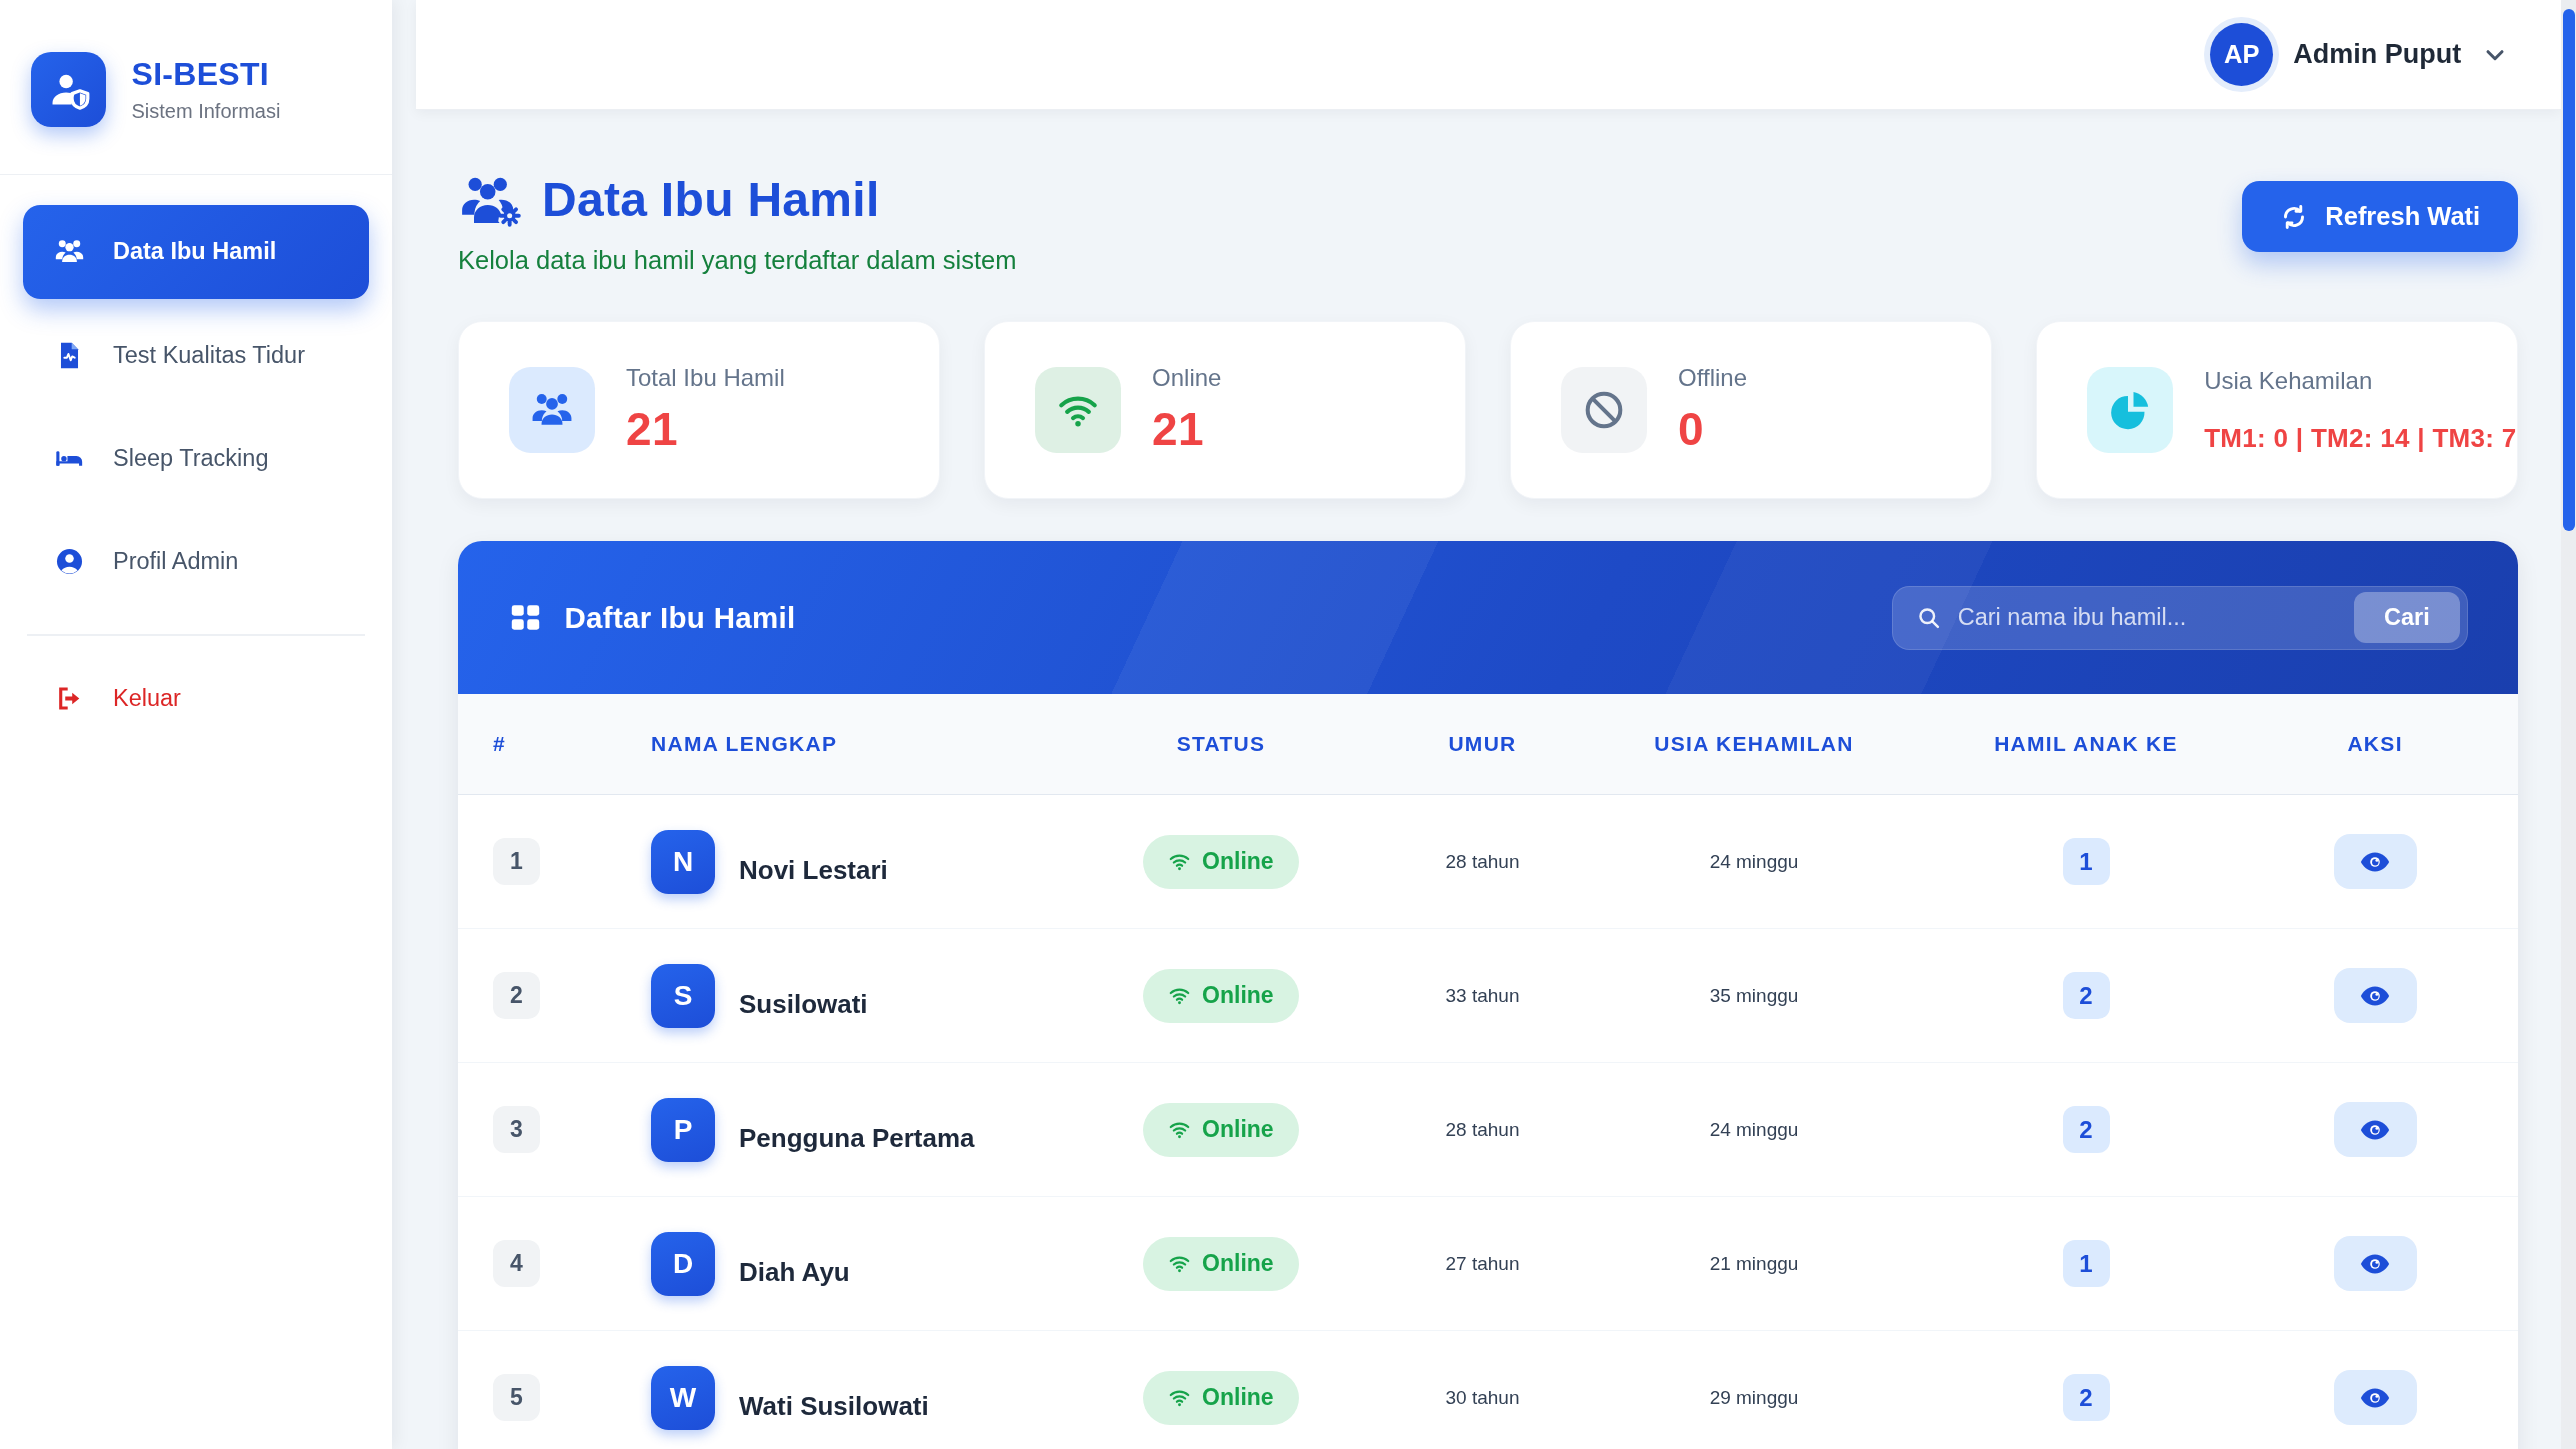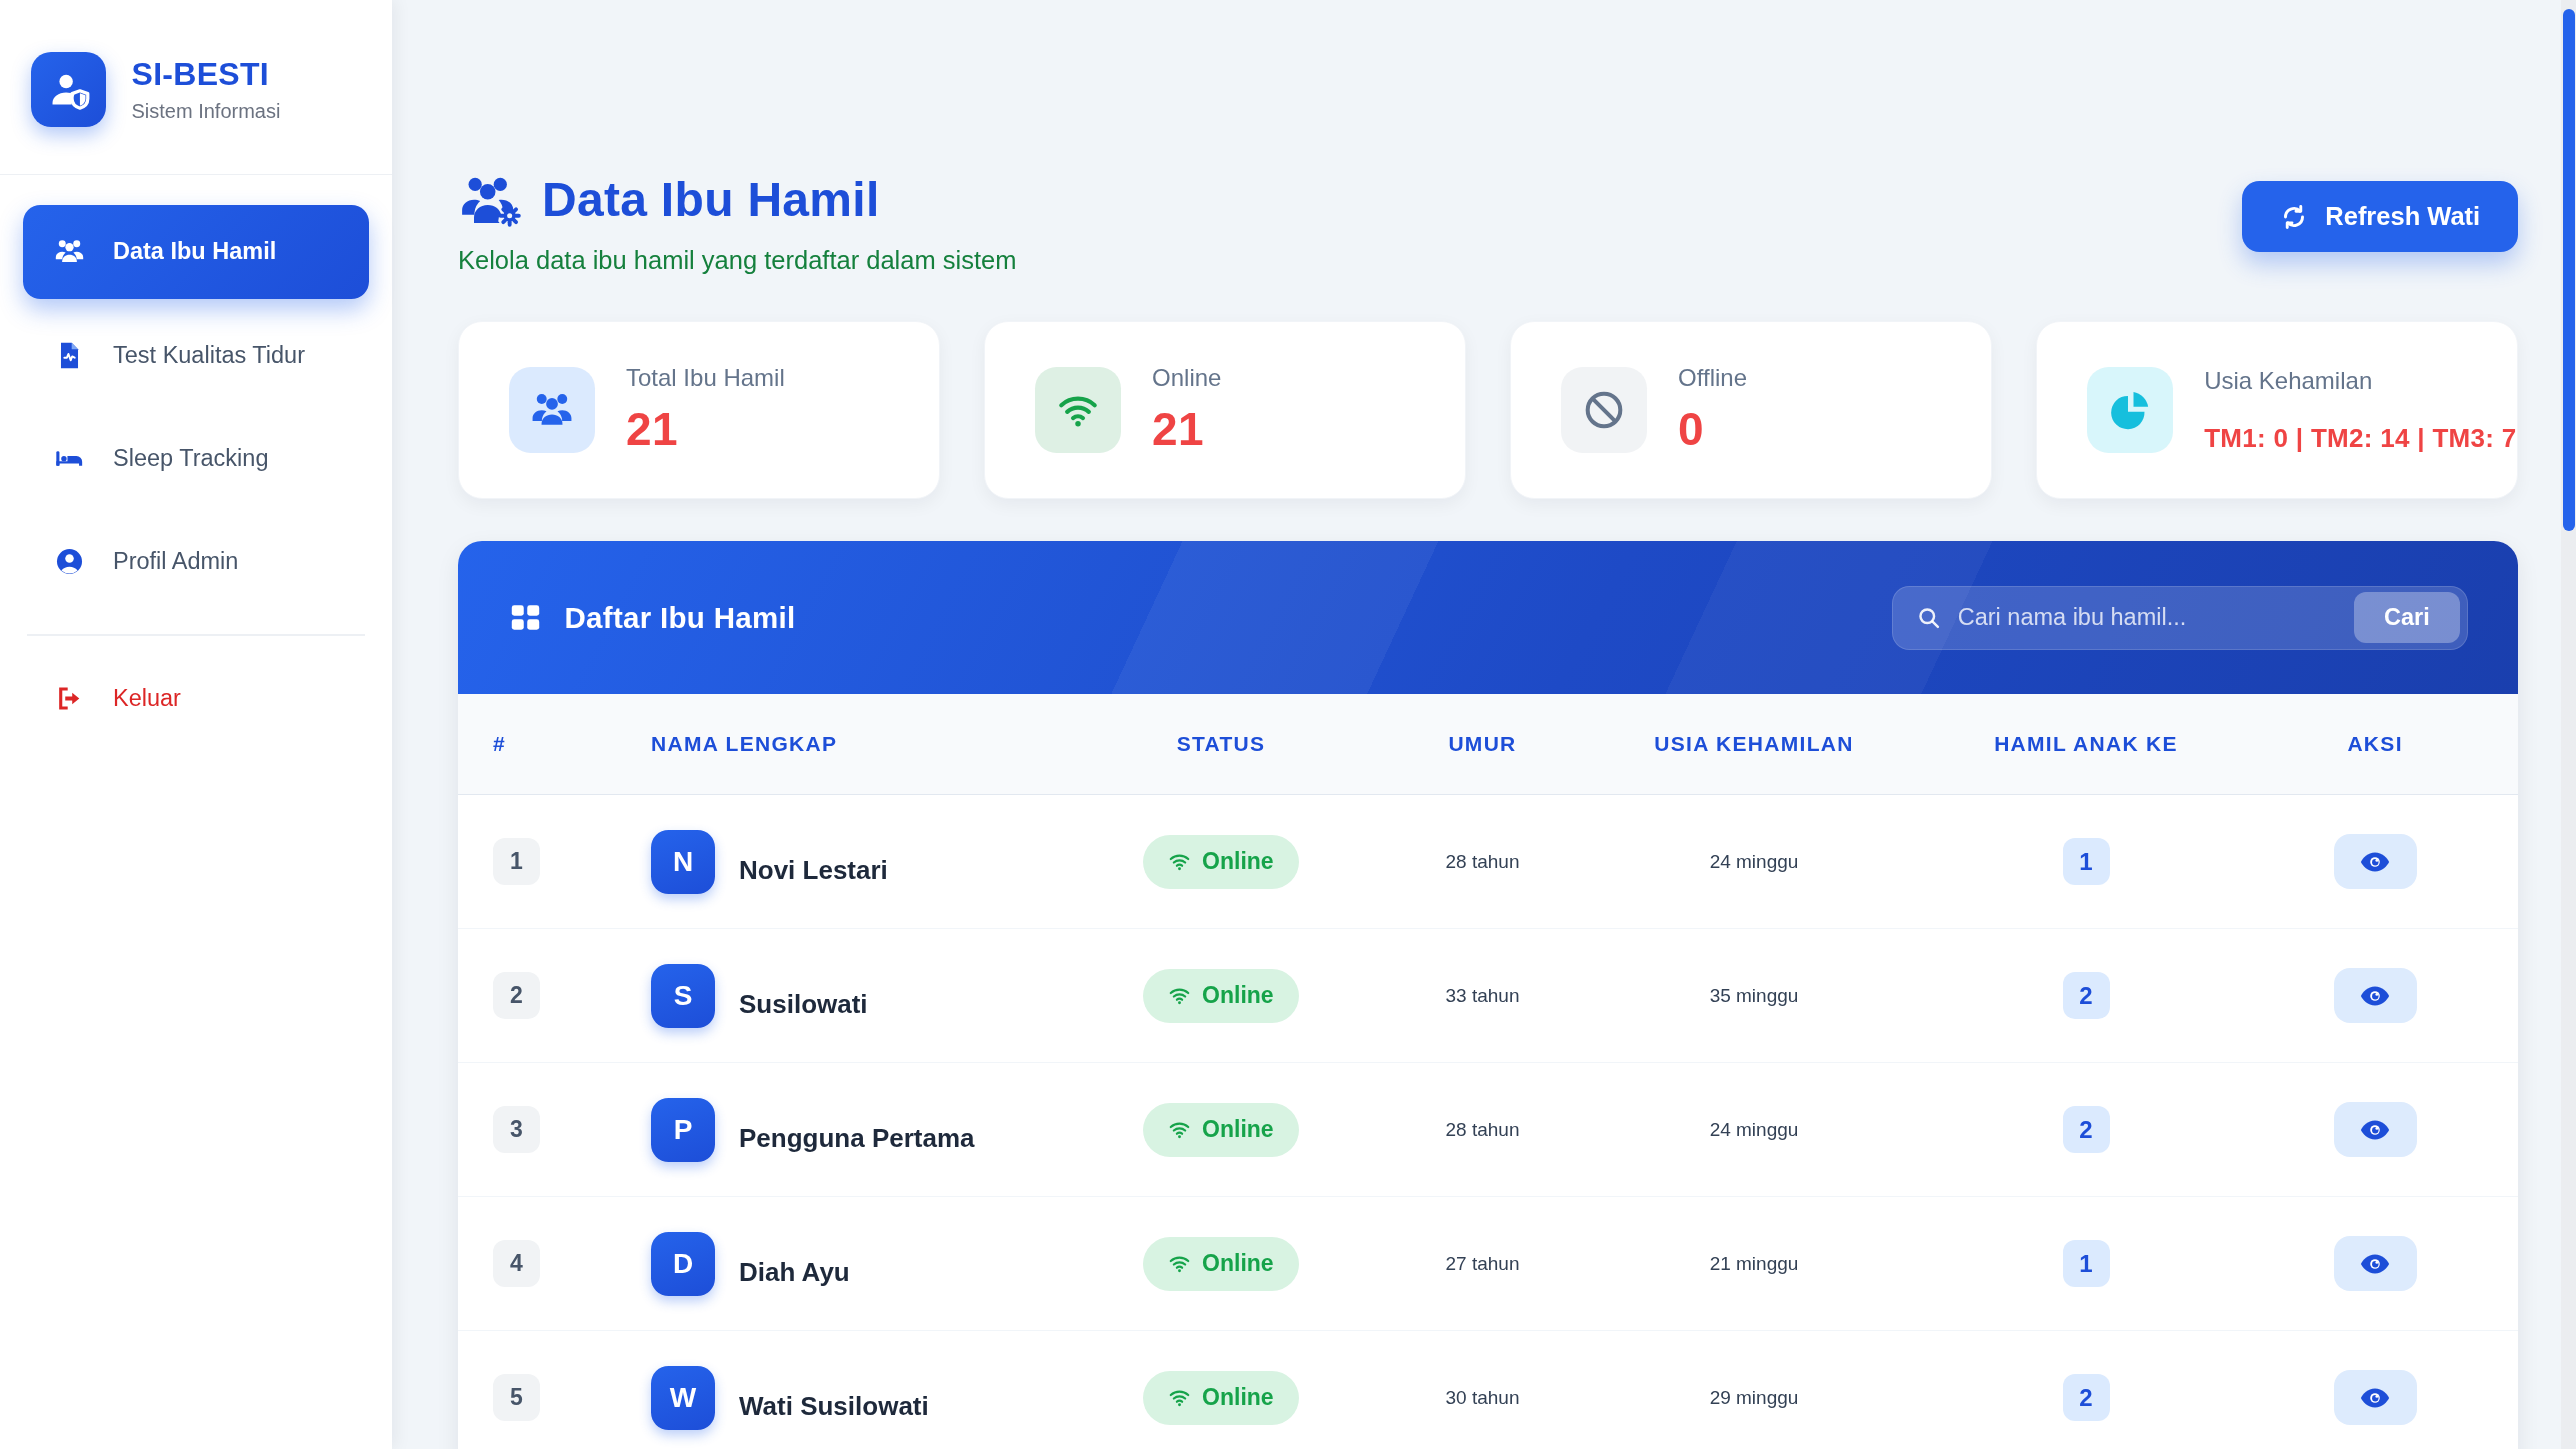--- a/index.html
+++ b/index.html
@@ -205,20 +205,31 @@
       <span class="nav-icon">
           <svg viewBox="0 0 24 24" fill="currentColor">
             <path d="M4 3.4h6.6v2.4H6.4v12.4h4.2v2.4H4z"></path>
             <path d="M14.1 7.5l5.5 4.5-5.5 4.5v-2.9H8.7v-3.2h5.4z"></path>
           </svg>
         </span>
       <span>Keluar</span>
     </div>
   </aside>
 
+  <header class="topbar">
+    <div class="user-menu">
+      <span class="avatar">AP</span>
+      <span class="user-name">Admin Puput</span>
+      <span class="chev">
+        <svg viewBox="0 0 24 24" fill="none" stroke="currentColor" stroke-width="2.6" stroke-linecap="round" stroke-linejoin="round">
+            <path d="M6 9.2l6 6 6-6"></path>
+          </svg>
+      </span>
+    </div>
+  </header>
 
   <main class="main">
     <div class="page-head">
       <div>
         <div class="title-row">
           <span class="title-icon">
             <svg viewBox="0 0 28 24" fill="currentColor">
                 <circle cx="7.5" cy="5.4" r="2.9"></circle>
                 <circle cx="18.5" cy="5.4" r="2.9"></circle>
                 <circle cx="13" cy="8.6" r="3.4"></circle>

